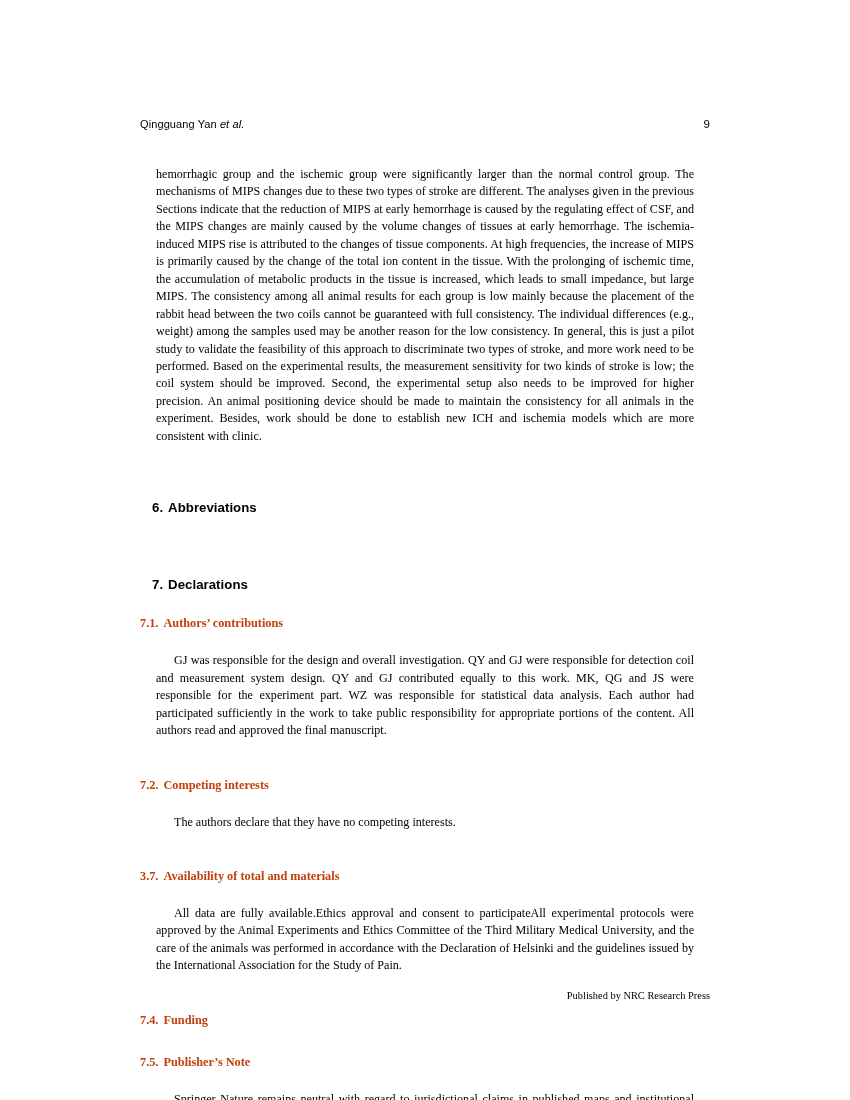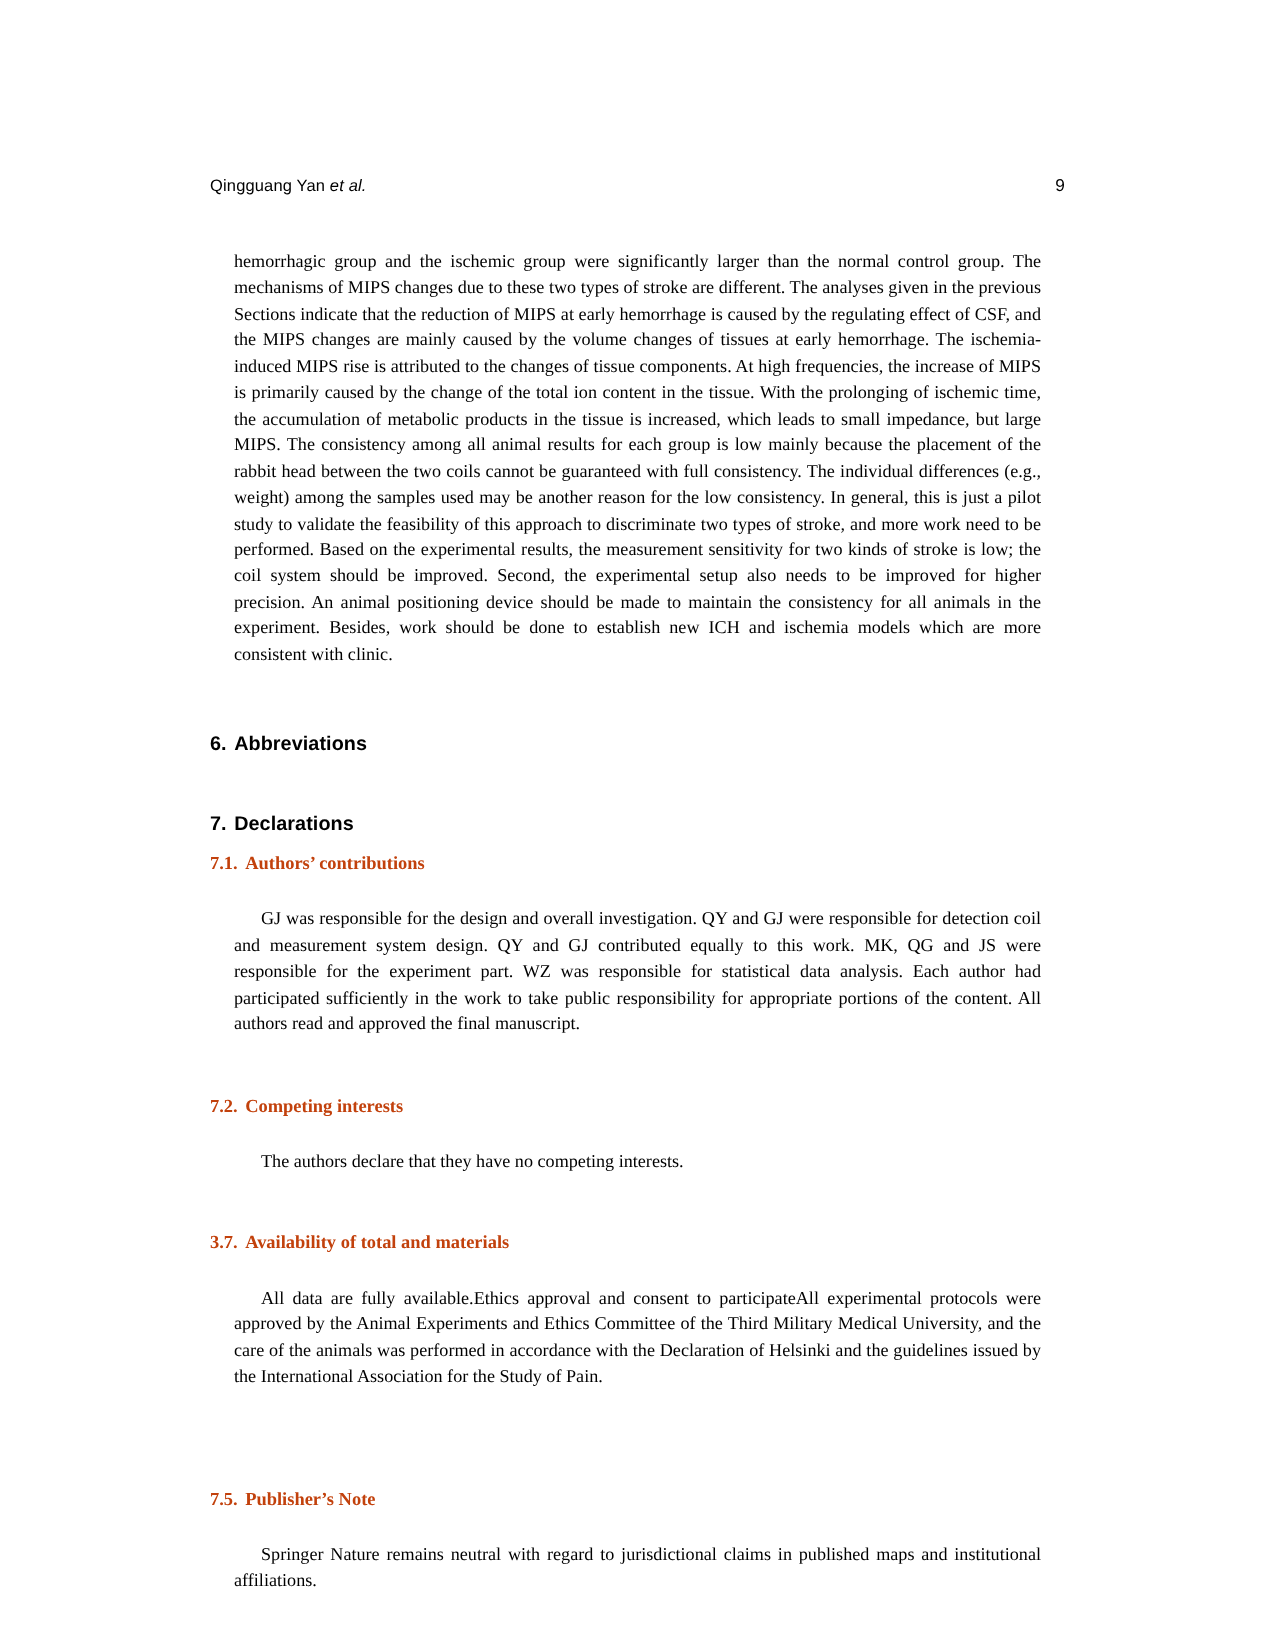--- a/index.html
+++ b/index.html
@@ -54,21 +54,21 @@
   }
   p.body.indent {
     text-indent: 18px;
   }
   
   h2.section {
     font-family: "Liberation Sans", sans-serif;
     font-size: 13.2px;
     font-weight: bold;
     color: #000000;
-    margin: 0;
+    margin: 12px;
     letter-spacing: 0.05px;
   }
   h2.section .num {
     margin-right: 5px;
   }
   
   h3.subsection {
     font-family: "Liberation Serif", "DejaVu Serif", serif;
     font-size: 12.3px;
     font-weight: bold;
@@ -156,30 +156,36 @@
     <h3 class="subsection">
       <span class="num">3.7.</span><span>Availability of total and materials</span>
     </h3>
 
     <div class="gap-after-subsection"></div>
 
     <p class="body indent">All data are fully available.Ethics approval and consent to participateAll experimental protocols were approved by the Animal Experiments and Ethics Committee of the Third Military Medical University, and the care of the animals was performed in accordance with the Declaration of Helsinki and the guidelines issued by the International Association for the Study of Pain.</p>
 
     <div class="gap-before-subsection"></div>
 
+    <h3 class="subsection">
+      <span class="num">7.4.</span><span>Funding</span>
+    </h3>
 
     <div class="gap-after-subsection"></div>
 
 
     <div class="gap-before-subsection"></div>
 
     <h3 class="subsection">
       <span class="num">7.5.</span><span>Publisher’s Note</span>
     </h3>
 
     <div class="gap-after-subsection"></div>
 
     <p class="body indent">Springer Nature remains neutral with regard to jurisdictional claims in published maps and institutional affiliations.</p>
 
   </div>
 
+  <div class="footer">
+    <span>Published by NRC Research Press</span>
+  </div>
 
 </div>
 
 </body></html>

